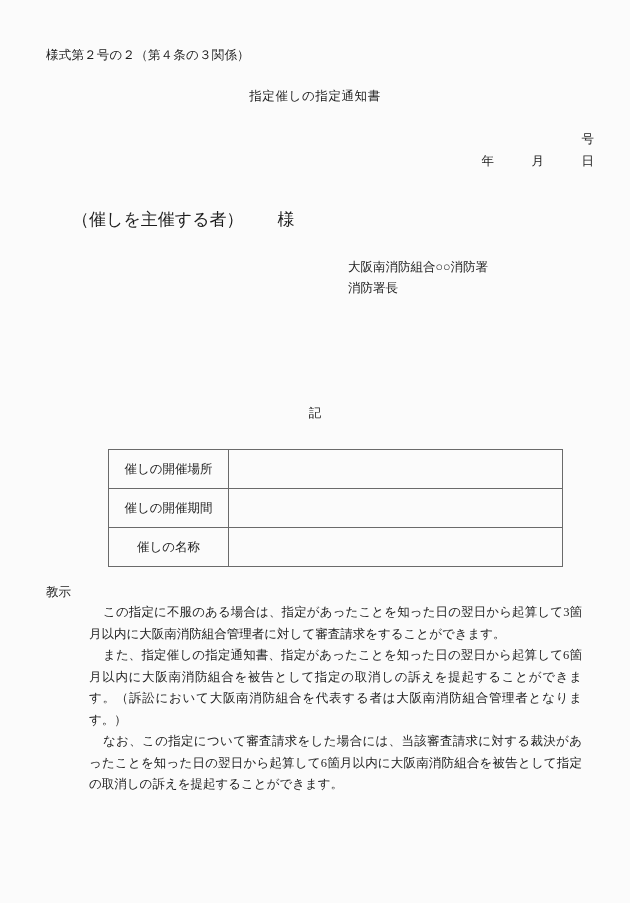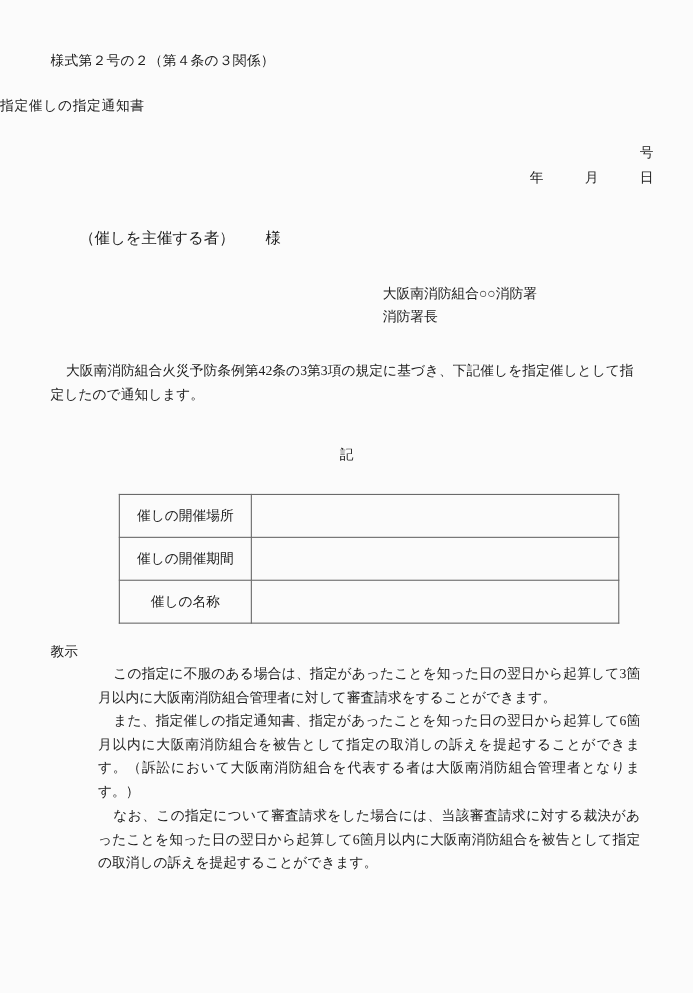--- a/index.html
+++ b/index.html
@@ -32,21 +32,21 @@
     letter-spacing: 0.2px;
     white-space: nowrap;
   }
 
   
   .doc-title {
     position: absolute;
     left: 0;
     top: 88px;
     width: 630px;
-    text-align: left;
+    text-align: center;
     font-size: 12.5px;
     letter-spacing: 0.6px;
   }
 
   
   .meta-block {
     position: absolute;
     right: 36px;
     top: 128px;
     font-size: 12.5px;
@@ -61,21 +61,21 @@
     display: block;
     white-space: pre;
     margin-left: 46px;
   }
 
   
   .addressee {
     position: absolute;
     left: 72px;
     top: 208px;
-    font-size: 14px;
+    font-size: 17px;
     white-space: pre;
   }
 
   
   .issuer {
     position: absolute;
     left: 348px;
     top: 245px;
     font-size: 12.5px;
     line-height: 21px;
@@ -166,21 +166,20 @@
     <span class="meta-date">年　　　月　　　日</span>
   </div>
 
   <div class="addressee">（催しを主催する者）　　様</div>
 
   <div class="issuer">
     <div>大阪南消防組合○○消防署</div>
     <div>消防署長</div>
   </div>
 
-  <div class="body-para">大阪南消防組合火災予防条例第42条の3第3項の規定に基づき、下記催しを指定催しとして指定したので通知します。</div>
 
   <div class="ki-mark">記</div>
 
   <table class="info-table">
     <tbody>
       <tr>
         <td class="label">催しの開催場所</td>
         <td class="value"></td>
       </tr>
       <tr>

